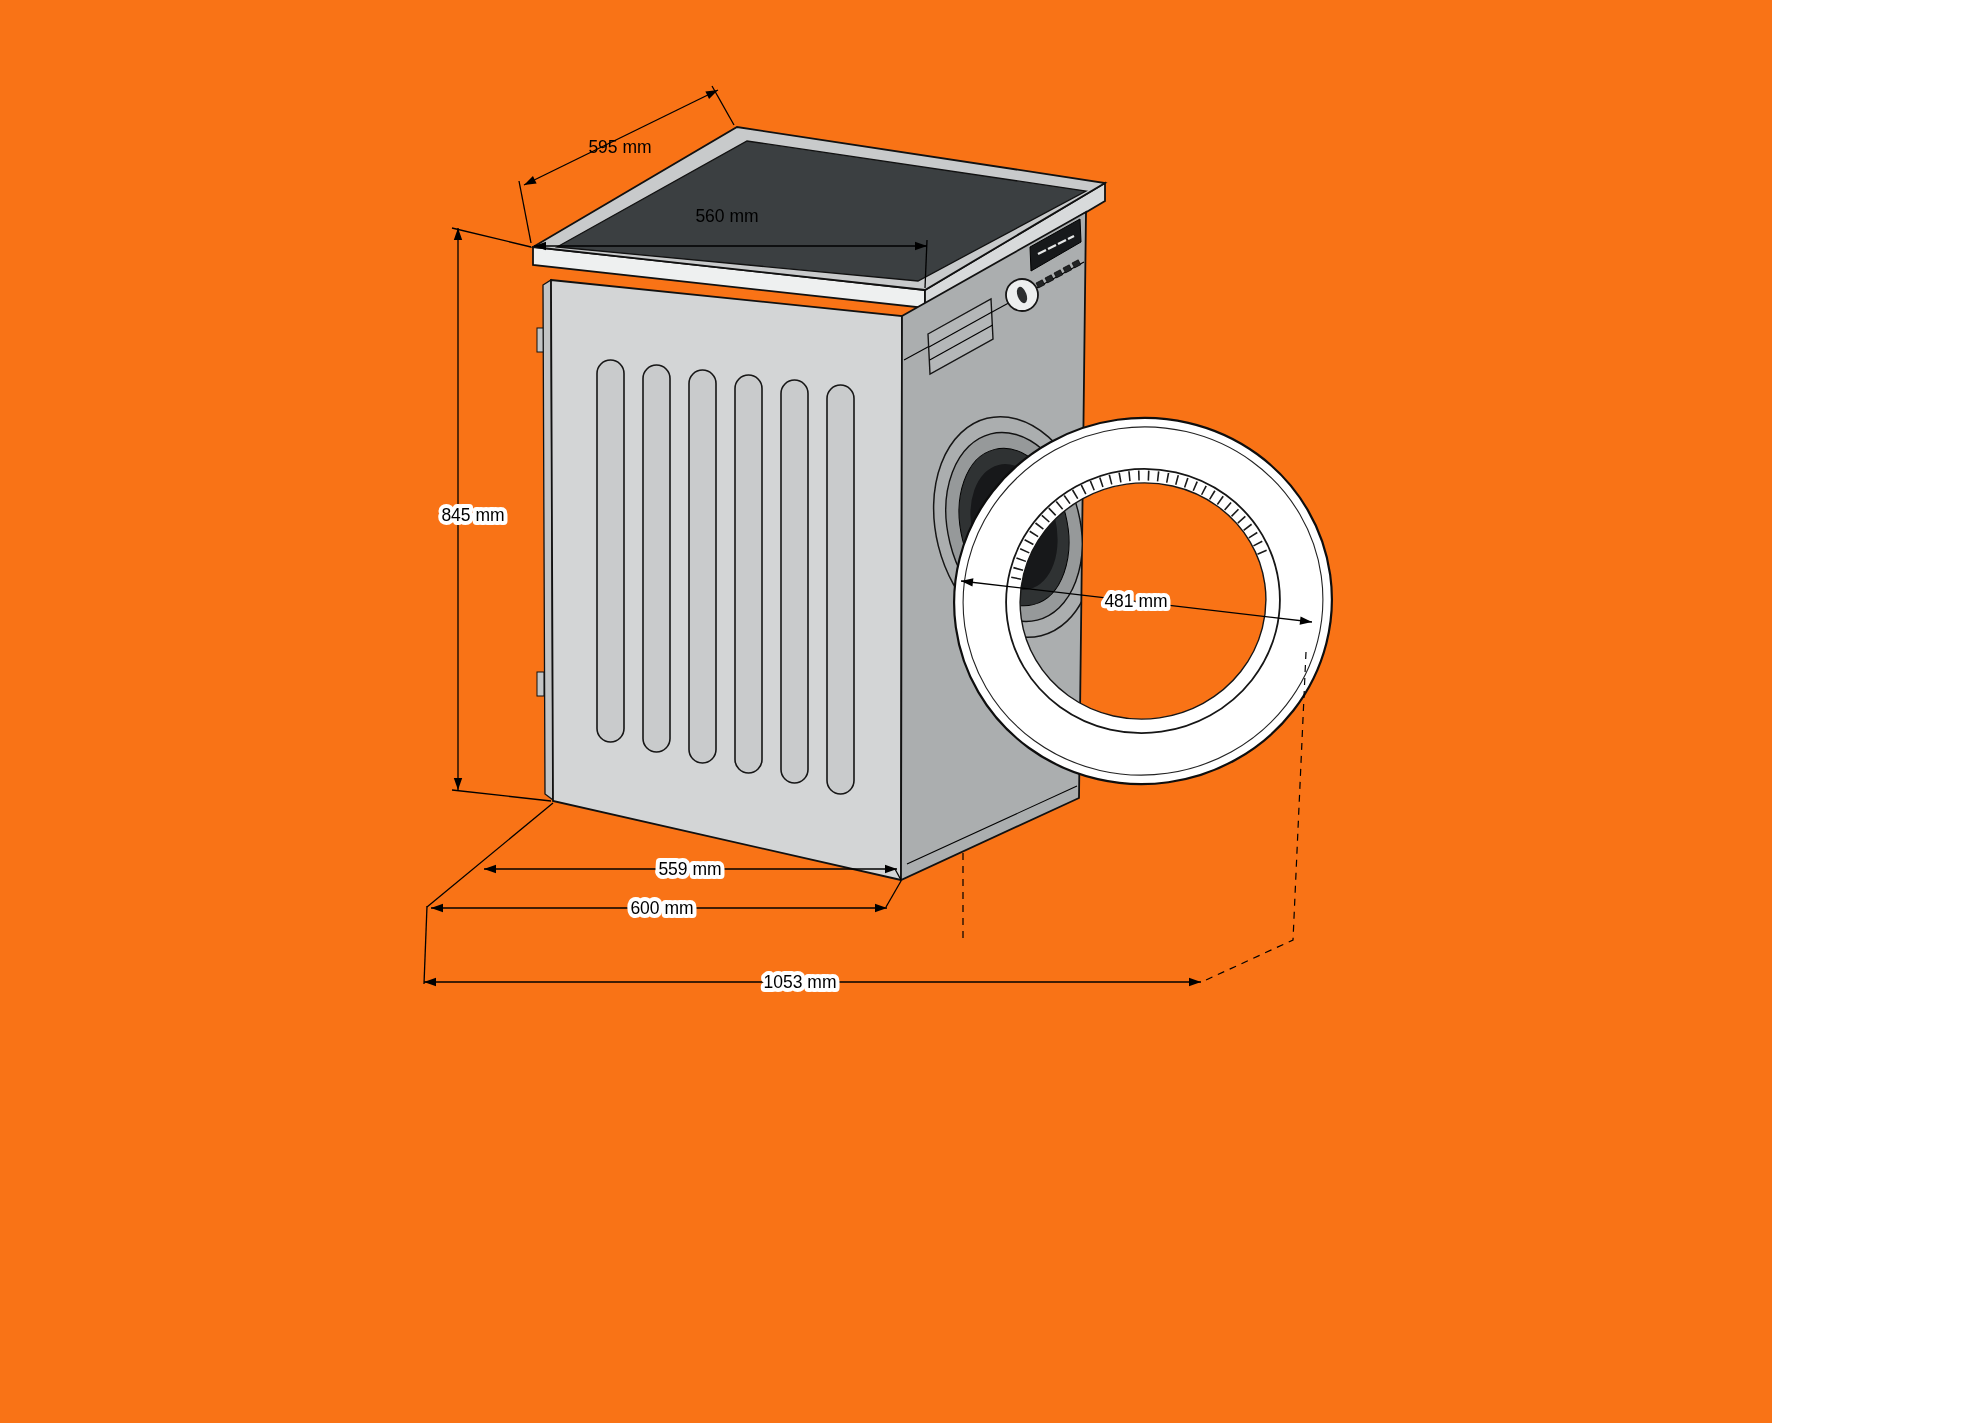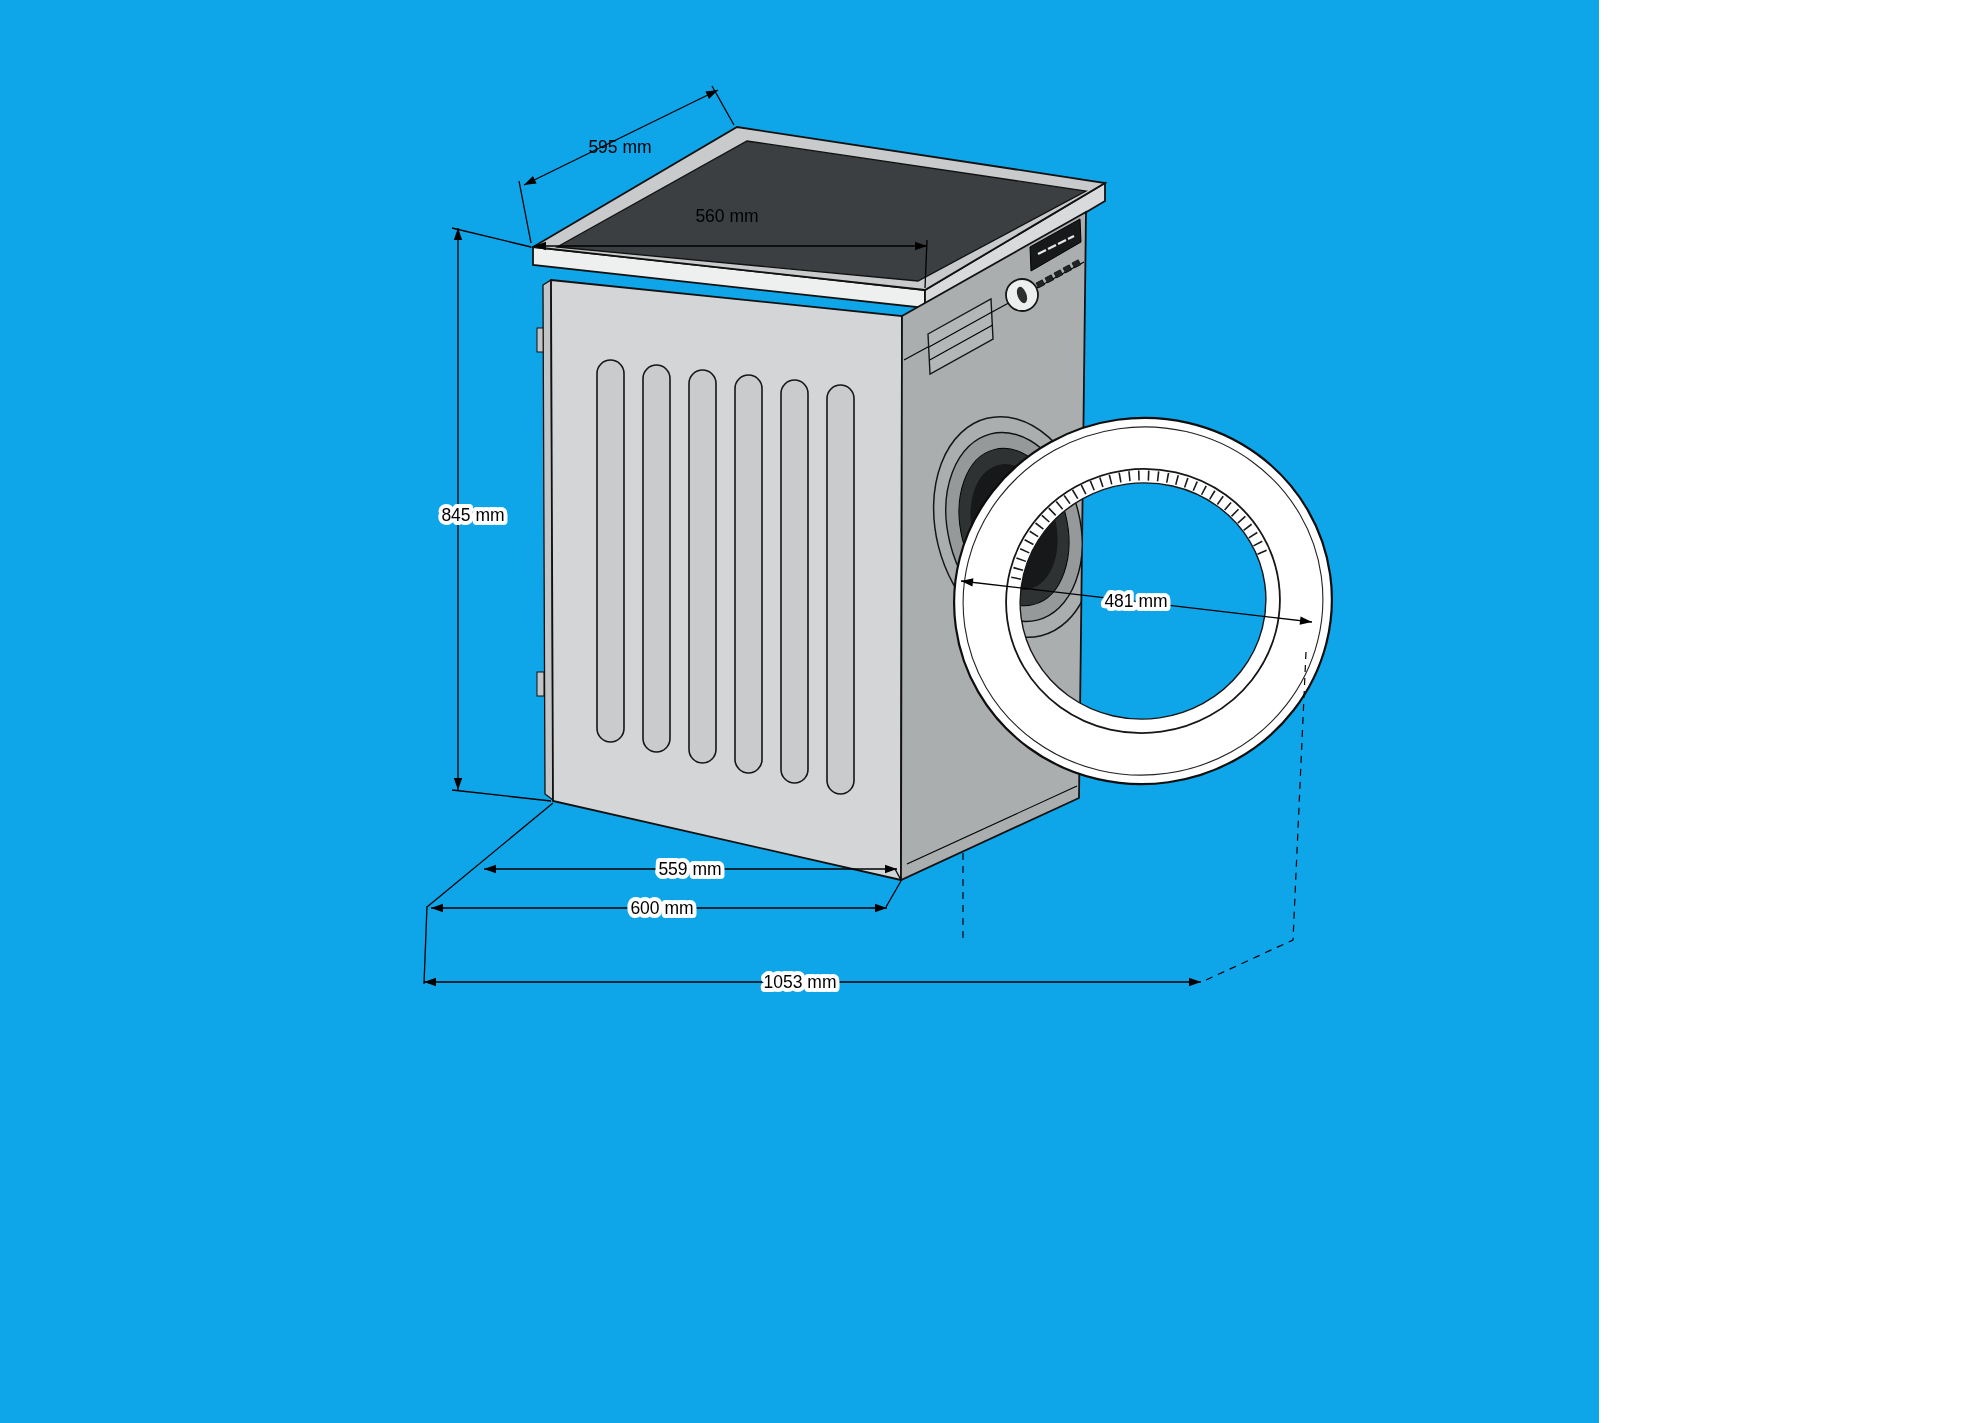--- a/index.html
+++ b/index.html
@@ -1,17 +1,17 @@
 <!DOCTYPE html>
 <html><head>
 <meta charset="utf-8">
 <title>Dimension diagram</title>
 <style>
   html,body{margin:0;padding:0;background:#ffffff;}
-  .page{width:1599px;height:1423px;position:relative;background:#0ea5e9;text-decoration:underline;}
+  .page{width:1772px;height:1423px;position:relative;background:#f97316;text-decoration:underline;}
   svg{display:block;}
   .ln{stroke:#000;stroke-width:1.3;fill:none;}
   .thin{stroke:#000;stroke-width:1.1;fill:none;}
   .dash{stroke:#000;stroke-width:1.2;fill:none;stroke-dasharray:7 6;}
   .edge{stroke:#111;stroke-width:1.8;}
   .edge2{stroke:#111;stroke-width:1.3;}
   text{font-family:"Liberation Sans","DejaVu Sans",sans-serif;}
   .dim-label{font-size:17.5px;fill:#000;paint-order:stroke;stroke:#fff;stroke-width:8px;stroke-linejoin:round;}
   .nohalo{stroke:none;}
 </style>

